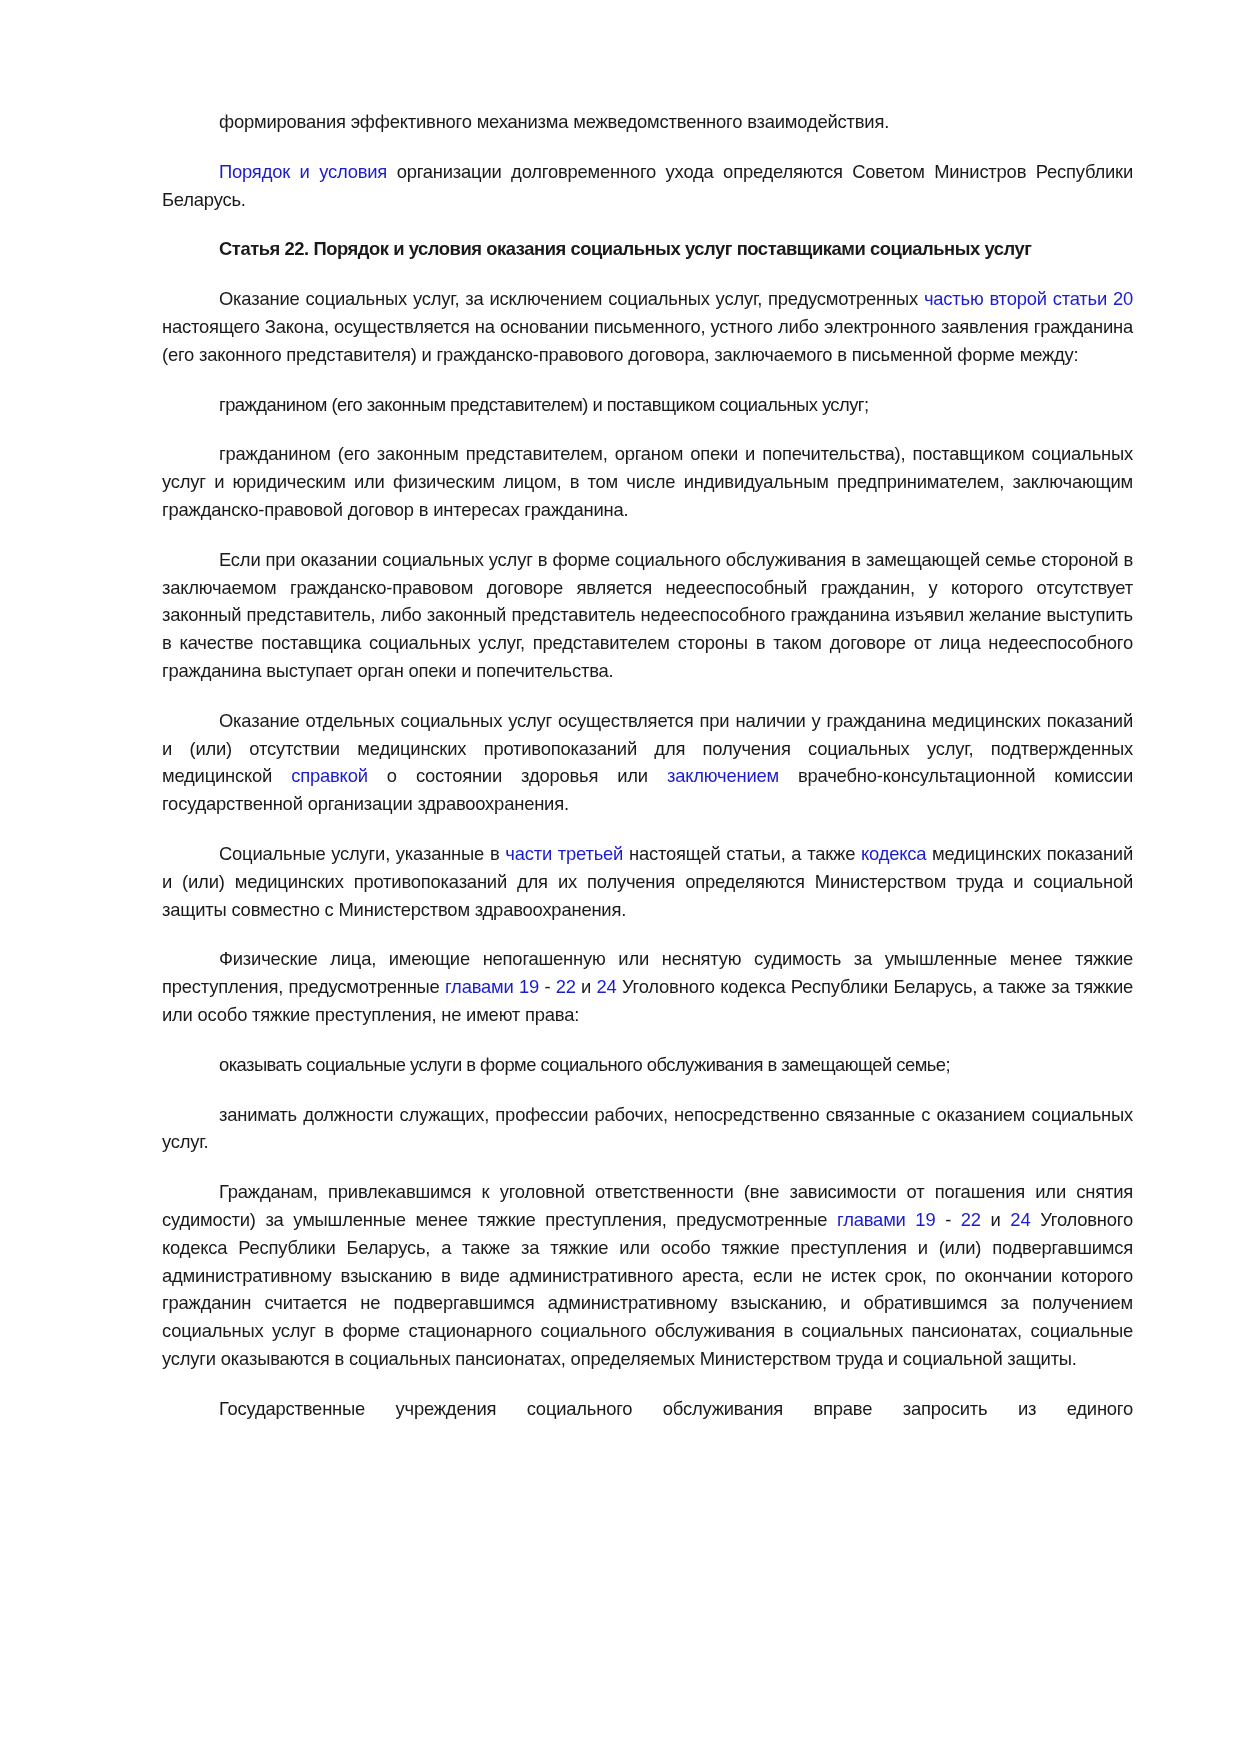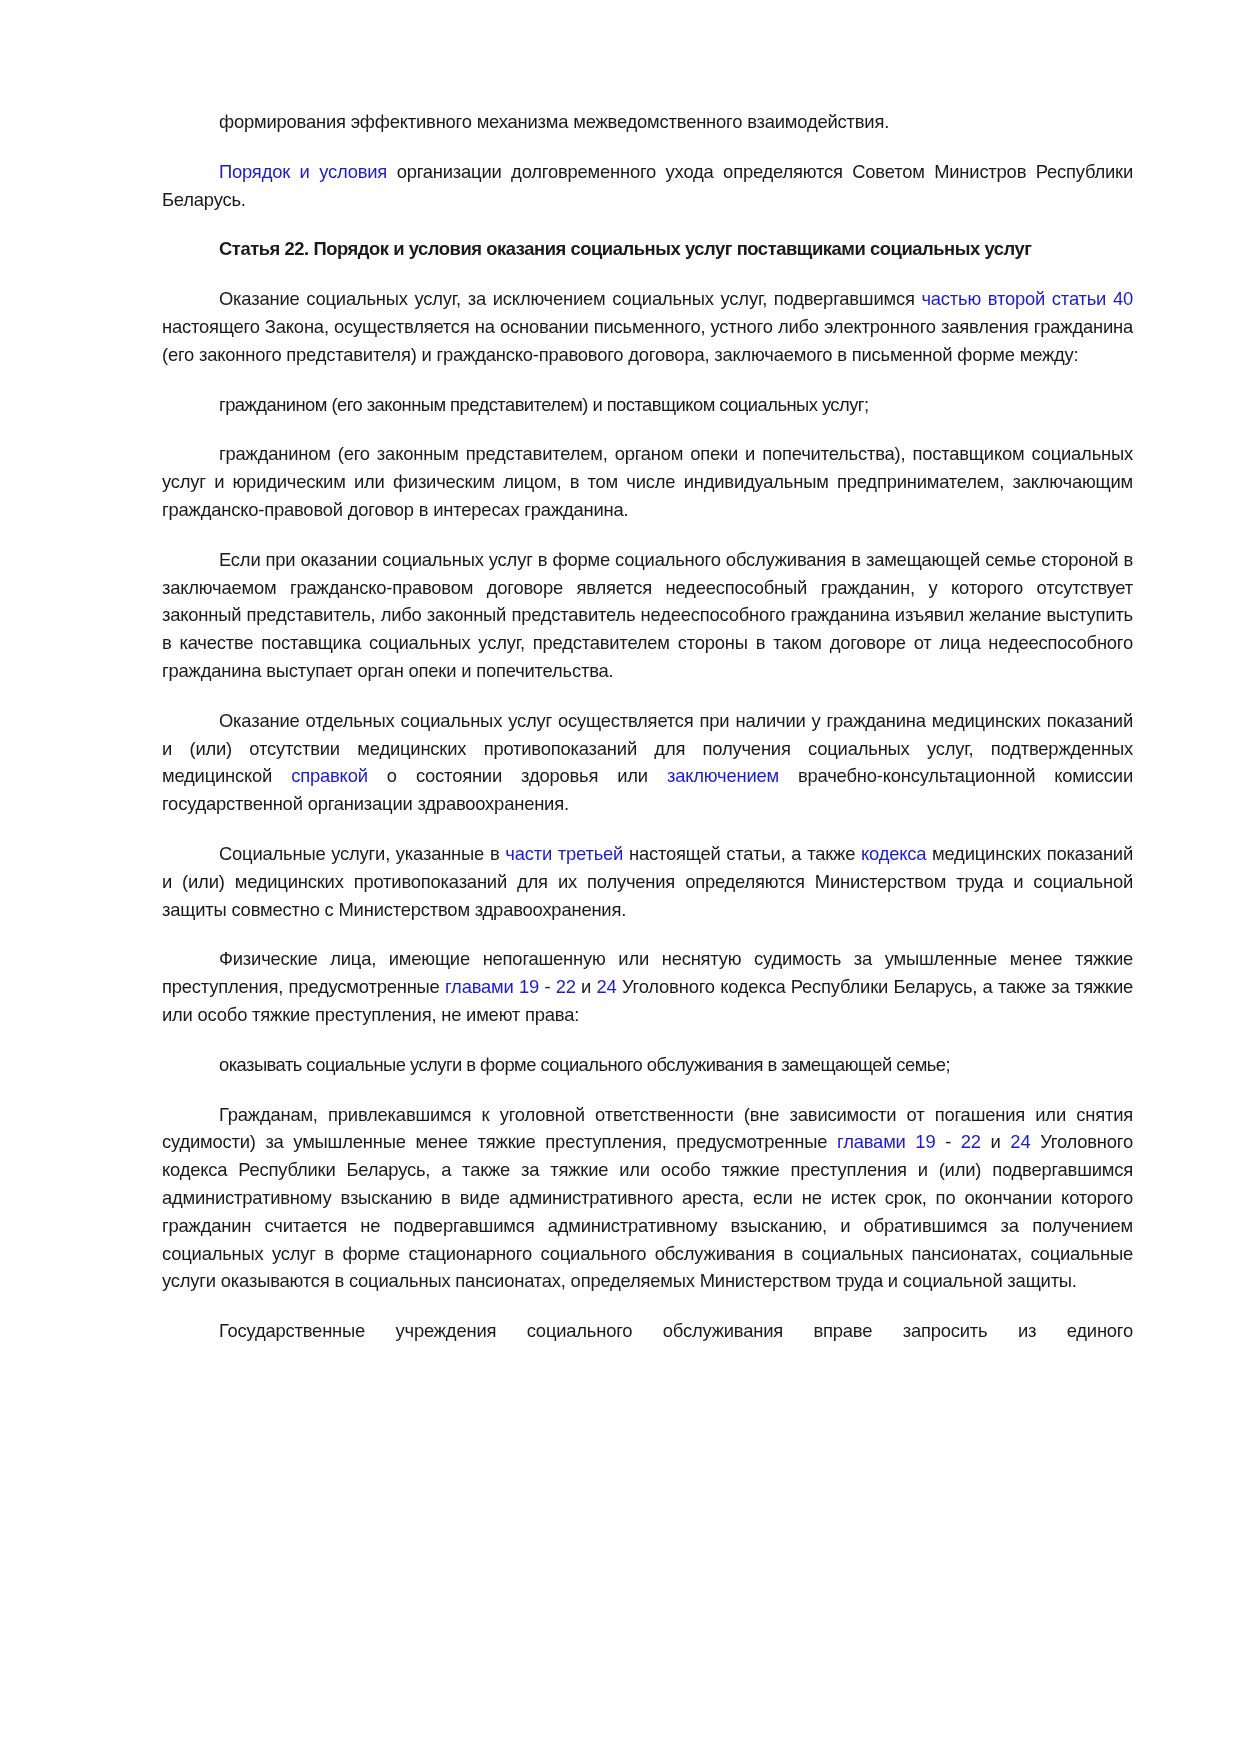--- a/index.html
+++ b/index.html
@@ -35,34 +35,35 @@
 <body>
 
 <div class="page">
 
   <p class="p"><span>формирования эффективного механизма межведомственного взаимодействия.</span></p>
 
   <p class="p"><a class="link">Порядок и условия</a><span> организации долговременного ухода определяются Советом Министров Республики Беларусь.</span></p>
 
   <p class="heading"><span>Статья 22. Порядок и условия оказания социальных услуг поставщиками социальных услуг</span></p>
 
-  <p class="p"><span>Оказание социальных услуг, за исключением социальных услуг, подвергавшимся </span><a class="link">частью второй статьи 40</a><span> настоящего Закона, осуществляется на основании письменного, устного либо электронного заявления гражданина (его законного представителя) и гражданско-правового договора, заключаемого в письменной форме между:</span></p>
+  <p class="p"><span>Оказание социальных услуг, за исключением социальных услуг, предусмотренных </span><a class="link">частью второй статьи 20</a><span> настоящего Закона, осуществляется на основании письменного, устного либо электронного заявления гражданина (его законного представителя) и гражданско-правового договора, заключаемого в письменной форме между:</span></p>
 
   <p class="p squeeze"><span>гражданином (его законным представителем) и поставщиком социальных услуг;</span></p>
 
   <p class="p"><span>гражданином (его законным представителем, органом опеки и попечительства), поставщиком социальных услуг и юридическим или физическим лицом, в том числе индивидуальным предпринимателем, заключающим гражданско-правовой договор в интересах гражданина.</span></p>
 
   <p class="p"><span>Если при оказании социальных услуг в форме социального обслуживания в замещающей семье стороной в заключаемом гражданско-правовом договоре является недееспособный гражданин, у которого отсутствует законный представитель, либо законный представитель недееспособного гражданина изъявил желание выступить в качестве поставщика социальных услуг, представителем стороны в таком договоре от лица недееспособного гражданина выступает орган опеки и попечительства.</span></p>
 
   <p class="p"><span>Оказание отдельных социальных услуг осуществляется при наличии у гражданина медицинских показаний и (или) отсутствии медицинских противопоказаний для получения социальных услуг, подтвержденных медицинской </span><a class="link">справкой</a><span> о состоянии здоровья или </span><a class="link">заключением</a><span> врачебно-консультационной комиссии государственной организации здравоохранения.</span></p>
 
   <p class="p"><span>Социальные услуги, указанные в </span><a class="link">части третьей</a><span> настоящей статьи, а также </span><a class="link">кодекса</a><span> медицинских показаний и (или) медицинских противопоказаний для их получения определяются Министерством труда и социальной защиты совместно с Министерством здравоохранения.</span></p>
 
   <p class="p"><span>Физические лица, имеющие непогашенную или неснятую судимость за умышленные менее тяжкие преступления, предусмотренные </span><a class="link">главами 19</a><span> - </span><a class="link">22</a><span> и </span><a class="link">24</a><span> Уголовного кодекса Республики Беларусь, а также за тяжкие или особо тяжкие преступления, не имеют права:</span></p>
 
   <p class="p squeeze"><span>оказывать социальные услуги в форме социального обслуживания в замещающей семье;</span></p>
 
+  <p class="p"><span>занимать должности служащих, профессии рабочих, непосредственно связанные с оказанием социальных услуг.</span></p>
 
   <p class="p"><span>Гражданам, привлекавшимся к уголовной ответственности (вне зависимости от погашения или снятия судимости) за умышленные менее тяжкие преступления, предусмотренные </span><a class="link">главами 19</a><span> - </span><a class="link">22</a><span> и </span><a class="link">24</a><span> Уголовного кодекса Республики Беларусь, а также за тяжкие или особо тяжкие преступления и (или) подвергавшимся административному взысканию в виде административного ареста, если не истек срок, по окончании которого гражданин считается не подвергавшимся административному взысканию, и обратившимся за получением социальных услуг в форме стационарного социального обслуживания в социальных пансионатах, социальные услуги оказываются в социальных пансионатах, определяемых Министерством труда и социальной защиты.</span></p>
 
   <p class="p last"><span>Государственные учреждения социального обслуживания вправе запросить из единого</span></p>
 
 </div>
 
 </body></html>

